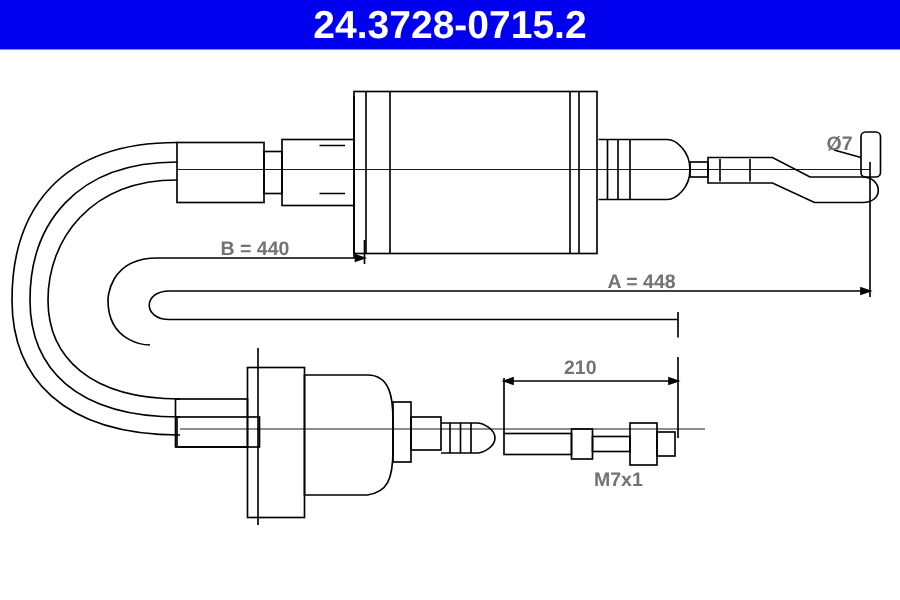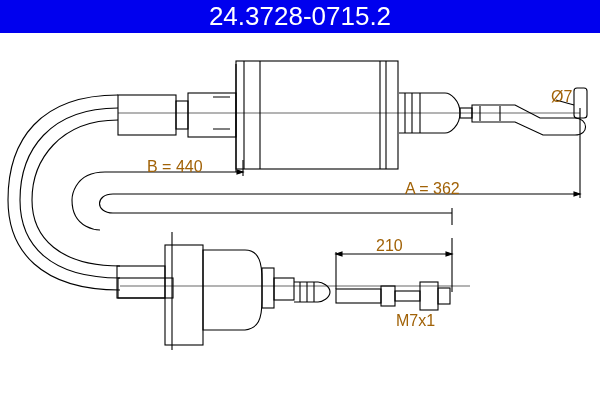--- a/index.html
+++ b/index.html
@@ -1,21 +1,21 @@
 <!DOCTYPE html>
 <html><head>
 <meta charset="utf-8">
 <style>
   html, body { margin:0; padding:0; background:#ffffff; }
   body { width:600px; height:400px; position:relative; overflow:hidden; font-family:"Liberation Sans", sans-serif; }
   .header { position:absolute; left:0; top:0; width:600px; height:33px; background:#0000ee; color:#fff;
-            display:flex; align-items:center; justify-content:center; gap:34px; font-weight:normal; font-size:26px; letter-spacing:0; }
+            display:flex; align-items:center; justify-content:center; gap:34px; font-weight:bold; font-size:26px; letter-spacing:0; }
   .header span { display:block; line-height:33px; }
   svg.drawing { position:absolute; left:0; top:0; width:600px; height:400px; }
-  .lbl { position:absolute; font-weight:normal; font-size:16px; color:#a16207; white-space:nowrap; }
+  .lbl { position:absolute; font-weight:bold; font-size:13px; color:#737373; white-space:nowrap; }
 </style>
 </head>
 <body>
 
 <div class="header">
   <span>24.3728-0715.2</span>
 </div>
 
 <svg class="drawing" viewBox="0 0 600 400" fill="none" stroke="#000" stroke-width="1.1">
 
@@ -92,16 +92,16 @@
   </g>
 
   <line x1="336" y1="252" x2="336" y2="289"></line>
   <line x1="452" y1="238" x2="452" y2="292"></line>
   <line x1="336" y1="254" x2="452" y2="254"></line>
   <polygon points="336,254 342,252 342,256" fill="#000"></polygon>
   <polygon points="452,254 446,252 446,256" fill="#000"></polygon>
 </svg>
 
 <div class="lbl" style="left:147px;top:158px;">B = 440</div>
-<div class="lbl" style="left:405px;top:180px;">A = 362</div>
+<div class="lbl" style="left:405px;top:180px;">A = 448</div>
 <div class="lbl" style="left:551px;top:88px;">Ø7</div>
 <div class="lbl" style="left:376px;top:237px;">210</div>
 <div class="lbl" style="left:396px;top:312px;">M7x1</div>
 
 </body></html>

